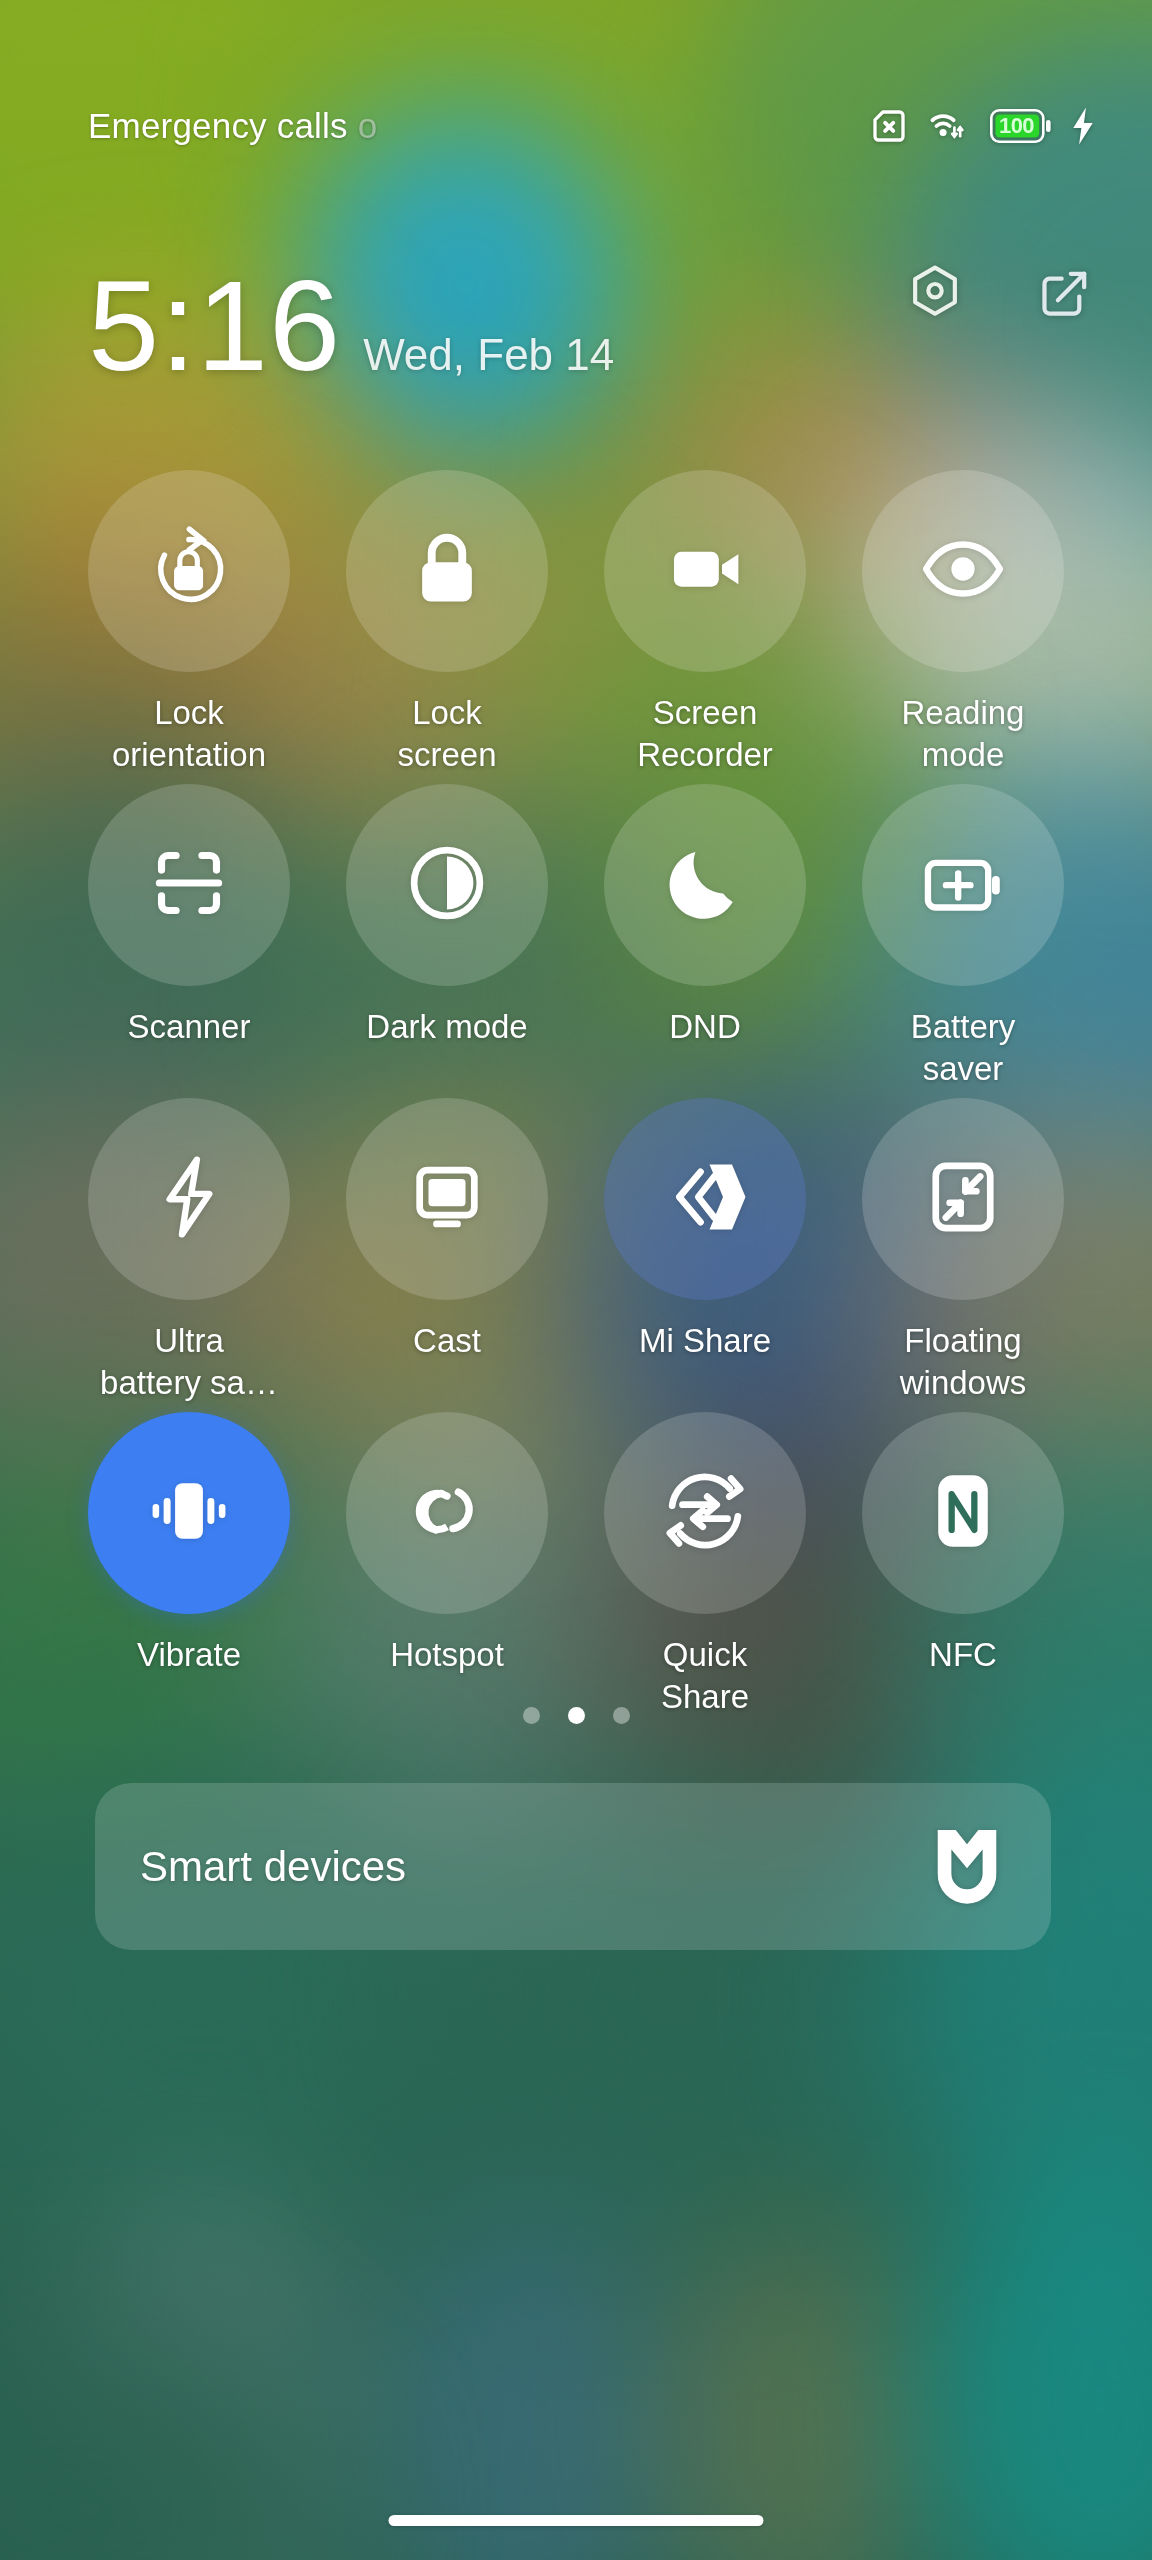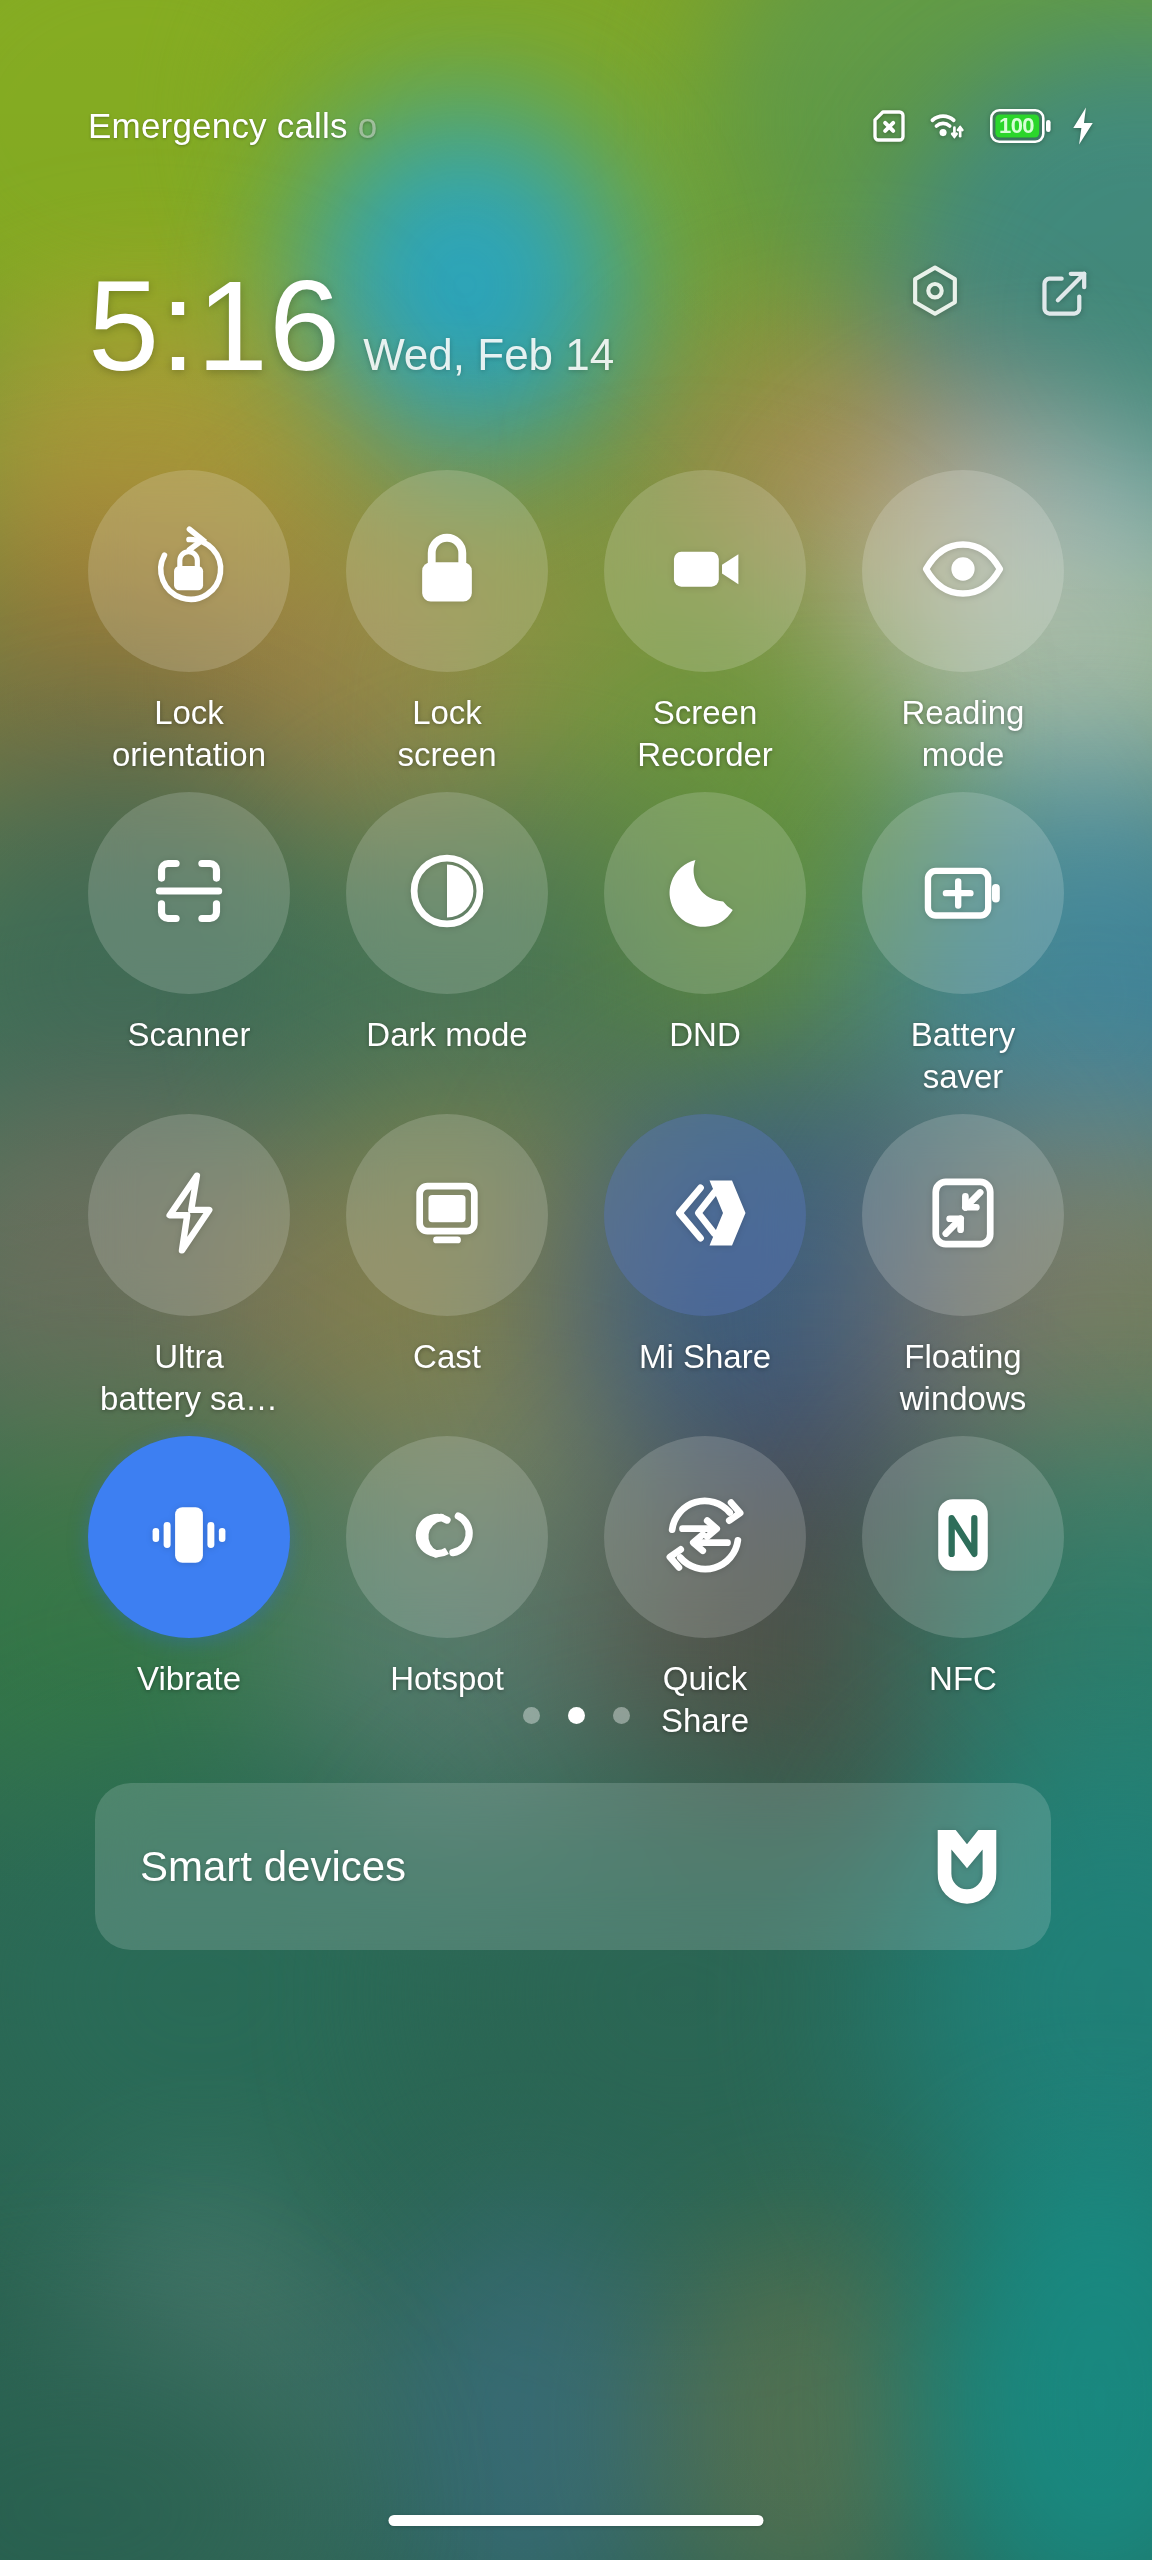--- a/index.html
+++ b/index.html
@@ -63,21 +63,21 @@
     text-shadow:0 1px 5px rgba(0,0,0,0.22); padding-bottom:6px;margin-top:12px;
   }
   #clockactions{ display:flex; align-items:center; gap:68px; padding-bottom:20px; }
   .act-icon{ width:62px; height:62px; display:flex; align-items:center; justify-content:center; cursor:pointer; }
   .act-icon svg{ filter:drop-shadow(0 1px 3px rgba(0,0,0,0.25)); }
 
   
   #toggles{
     position:absolute; top:470px; left:0; right:0;
     display:grid; grid-template-columns:repeat(4,1fr);
-    row-gap:12px; padding:0 60px;
+    row-gap:4px; padding:0 60px;
   }
   .tile{
     display:flex; flex-direction:column; align-items:center;
     height:310px; cursor:pointer;
   }
   .tile-circle{
     width:202px; height:202px; border-radius:50%;
     display:flex; align-items:center; justify-content:center;
     background:rgba(255,255,255,0.17);
     backdrop-filter:blur(22px);

